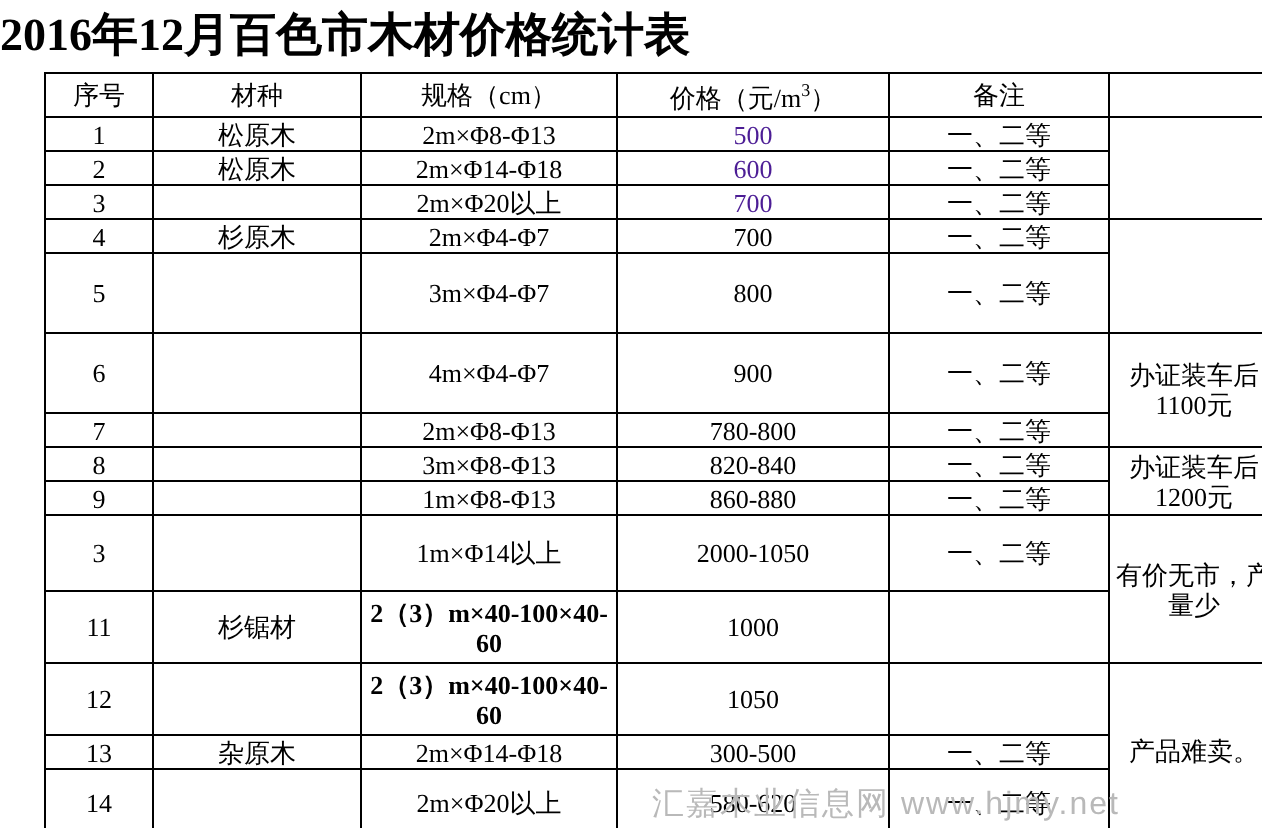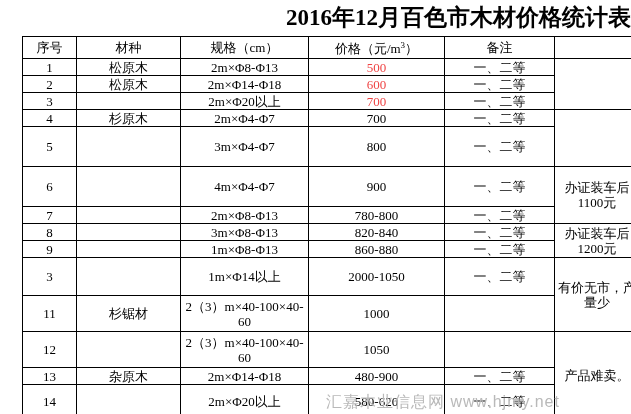--- a/index.html
+++ b/index.html
@@ -15,21 +15,21 @@
     color: #000000;
   }
   .page {
     position: relative;
     width: 631px;
     height: 414px;
     background: #ffffff;
     overflow: hidden;
   }
   .title {
-    text-align: right;
+    text-align: left;
     font-family: "Liberation Serif", serif;
     font-weight: bold;
     font-size: 23px;
     line-height: 30px;
     padding-top: 3px;
     padding-bottom: 3px;
     letter-spacing: 0px;
     white-space: nowrap;
   }
   table.main {
@@ -50,36 +50,37 @@
   .hdr td {
     font-size: 14px;
     height: 21px;
     font-weight: normal;
   }
   .sup {
     font-size: 9px;
     vertical-align: super;
   }
   .r-red {
-    color: #ef4444;
+    color: #4c1d95;
   }
   .cell-note {
     font-size: 13px;
     line-height: 17px;
     text-align: left;
     padding-left: 6px;
   }
   .c-seq { width: 54px; }
   .c-kind { width: 104px; }
   .c-spec { width: 128px; }
   .c-price { width: 136px; }
   .c-remark { width: 110px; }
   .c-note { width: 85px; }
   .two-line {
     line-height: 15px;
+    font-weight: bold;
   }
   .watermark {
     position: absolute;
     left: 326px;
     top: 392px;
     font-family: "Liberation Sans", sans-serif;
     font-size: 16px;
     color: #b9b9b9;
     white-space: nowrap;
     letter-spacing: 1px;
@@ -210,21 +211,21 @@
         <td class="two-line">2（3）m×40-100×40-60</td>
         <td>1050</td>
         <td></td>
         <td rowspan="3" class="cell-note">产品难卖。</td>
       </tr>
 
       <tr style="height:17px">
         <td>13</td>
         <td>杂原木</td>
         <td>2m×Φ14-Φ18</td>
-        <td>480-900</td>
+        <td>300-500</td>
         <td>一、二等</td>
       </tr>
 
       <tr style="height:34px">
         <td>14</td>
         <td></td>
         <td>2m×Φ20以上</td>
         <td>580-620</td>
         <td>一、二等</td>
       </tr>

